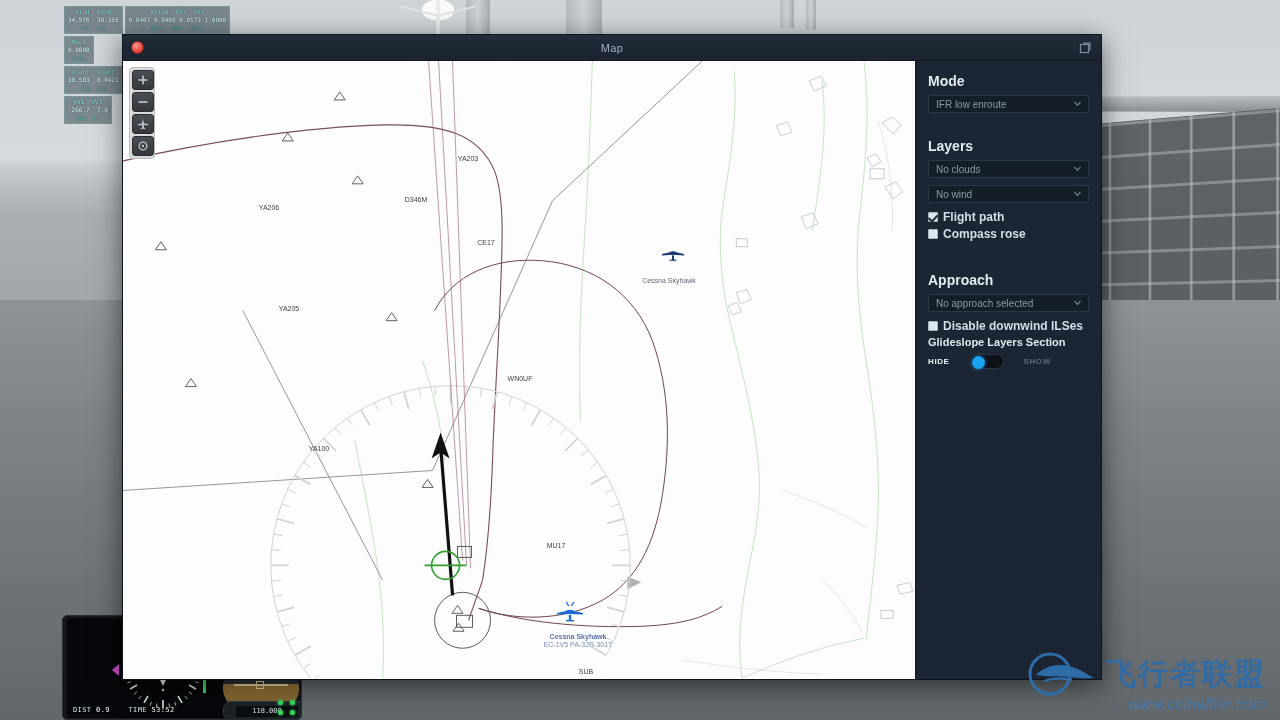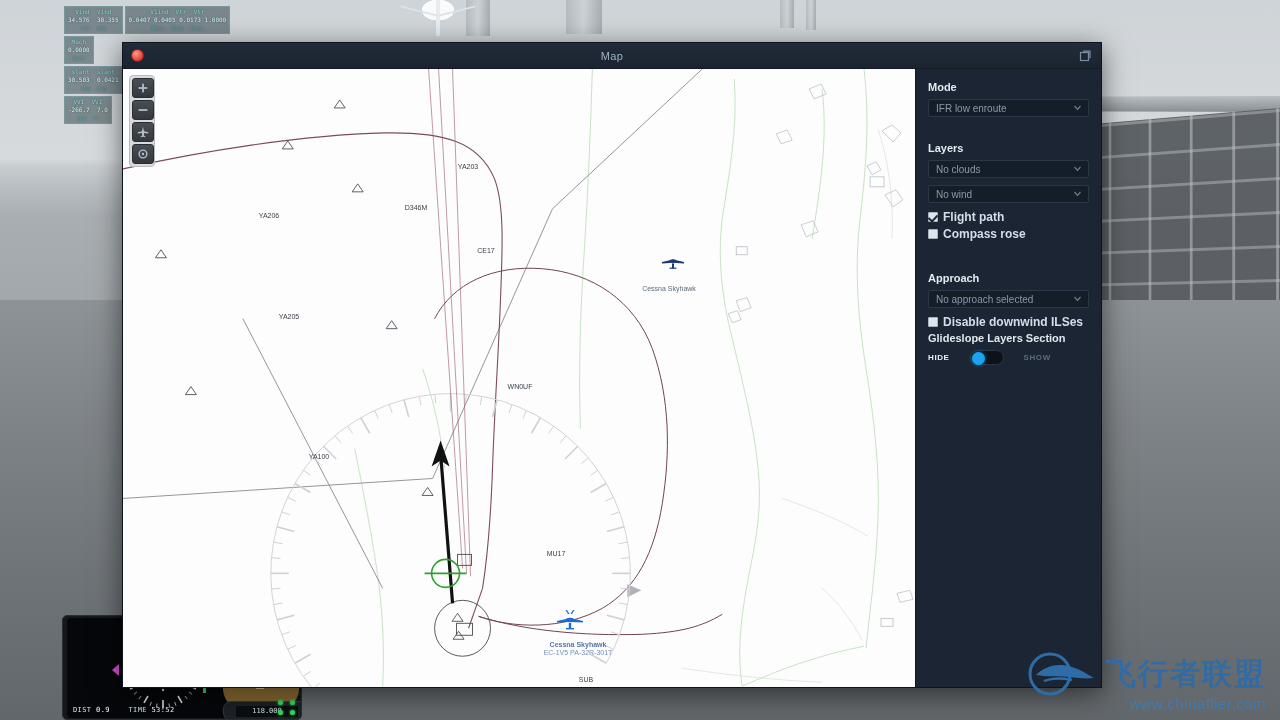--- a/index.html
+++ b/index.html
@@ -152,21 +152,21 @@
     background: #1b2025; border: 1px solid #333a40; border-radius: 2px;
   }
 
   
   #map-window {
     position: absolute; left: 122px; top: 34px; width: 980px; height: 646px;
     background: #1b2430;
     border: 1px solid #0d141c;
     box-shadow: 0 6px 26px rgba(0,0,0,.55);
     z-index: 10;
-    display: flex; flex-direction: column; margin-top: 8px;
+    display: flex; flex-direction: column;
   }
   #titlebar {
     position: relative;
     height: 26px; flex: 0 0 26px;
     background: linear-gradient(180deg, #222c3a 0%, #1a232e 100%);
     border-bottom: 1px solid #121a24;
     display: flex; align-items: center; justify-content: center;
   }
   #close-btn {
     position: absolute; left: 8px; top: 6px;
@@ -239,21 +239,21 @@
   
   #panel {
     flex: 1;
     background: #1c2533;
     padding: 12px 12px 0 12px;
     color: #c8d3e0;
     font-size: 11px;
     overflow: hidden;
   }
   .panel-head {
-    font-size: 11px; font-weight: bold; color: #e2e9f2;
+    font-size: 14px; font-weight: bold; color: #e2e9f2;
     margin: 0 0 6px 0;
   }
   .select {
     position: relative;
     height: 18px;
     background: #151d28;
     border: 1px solid #2b3746;
     border-radius: 2px;
     display: flex; align-items: center;
     padding: 0 20px 0 7px;
@@ -313,21 +313,21 @@
   #wm-cn {
     display: inline-block; vertical-align: middle;
     font-family: "DejaVu Sans", sans-serif;
     font-size: 30px; font-weight: bold; color: #2e6ca8;
     letter-spacing: 2px; opacity: .92;
   }
   #wm-url {
     margin-top: -2px;
     font-family: "Liberation Sans", sans-serif;
     font-size: 15px; color: #3f7cb4; letter-spacing: .5px;
-    text-align: right; opacity: .92;
+    text-align: right; opacity: .92; font-style: italic;
   }
 </style>
 </head>
 <body>
 
 <div id="scene">
   <div id="hangar-lip"></div>
   <div id="hangar-wall"></div>
   <div id="floor"></div>
   <div class="silo" id="silo1"></div>

